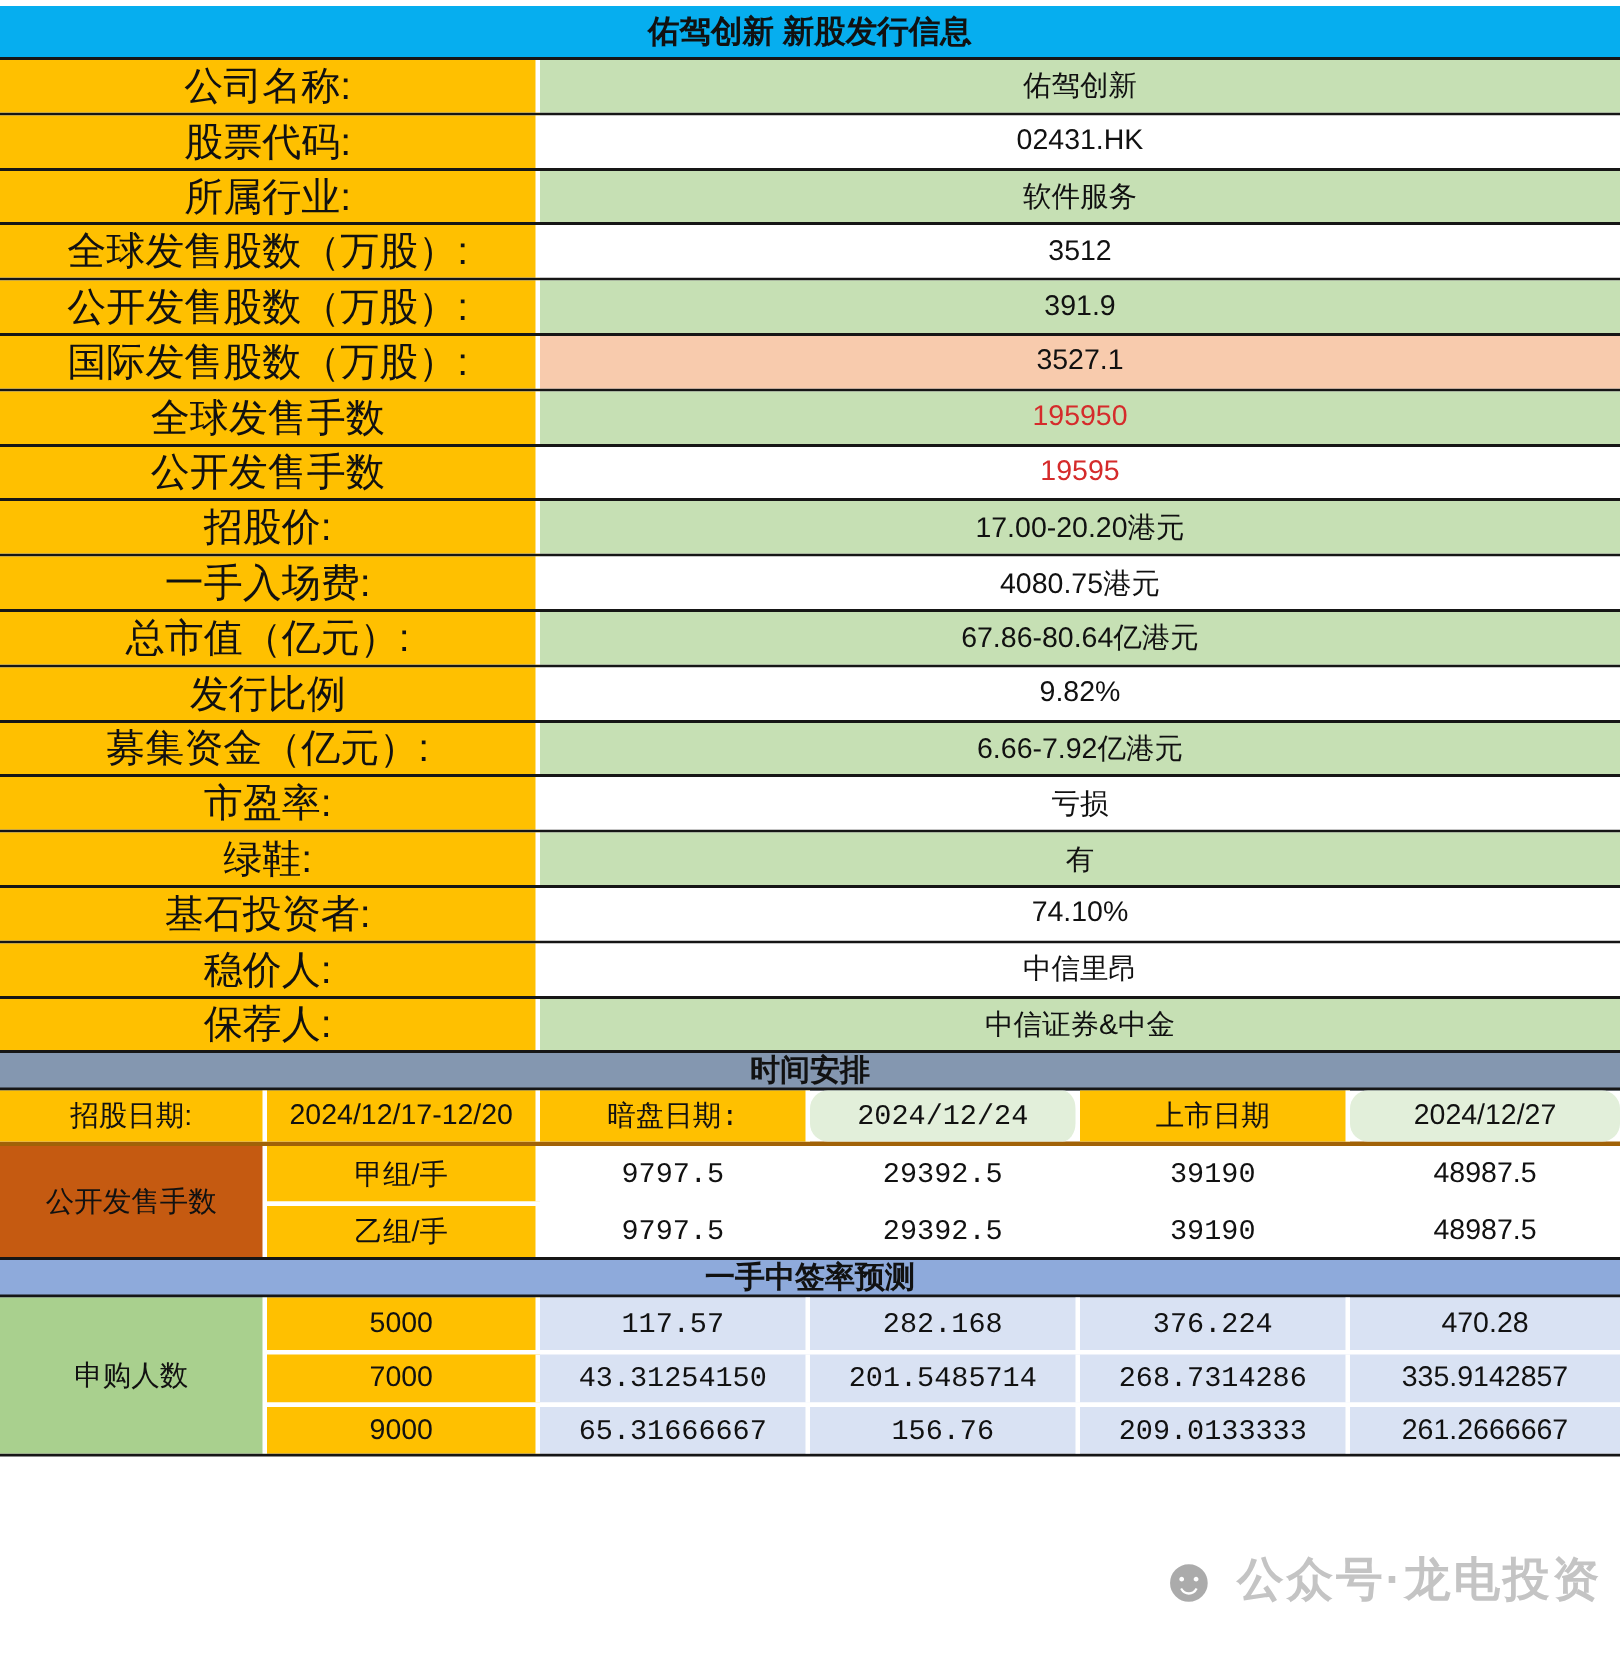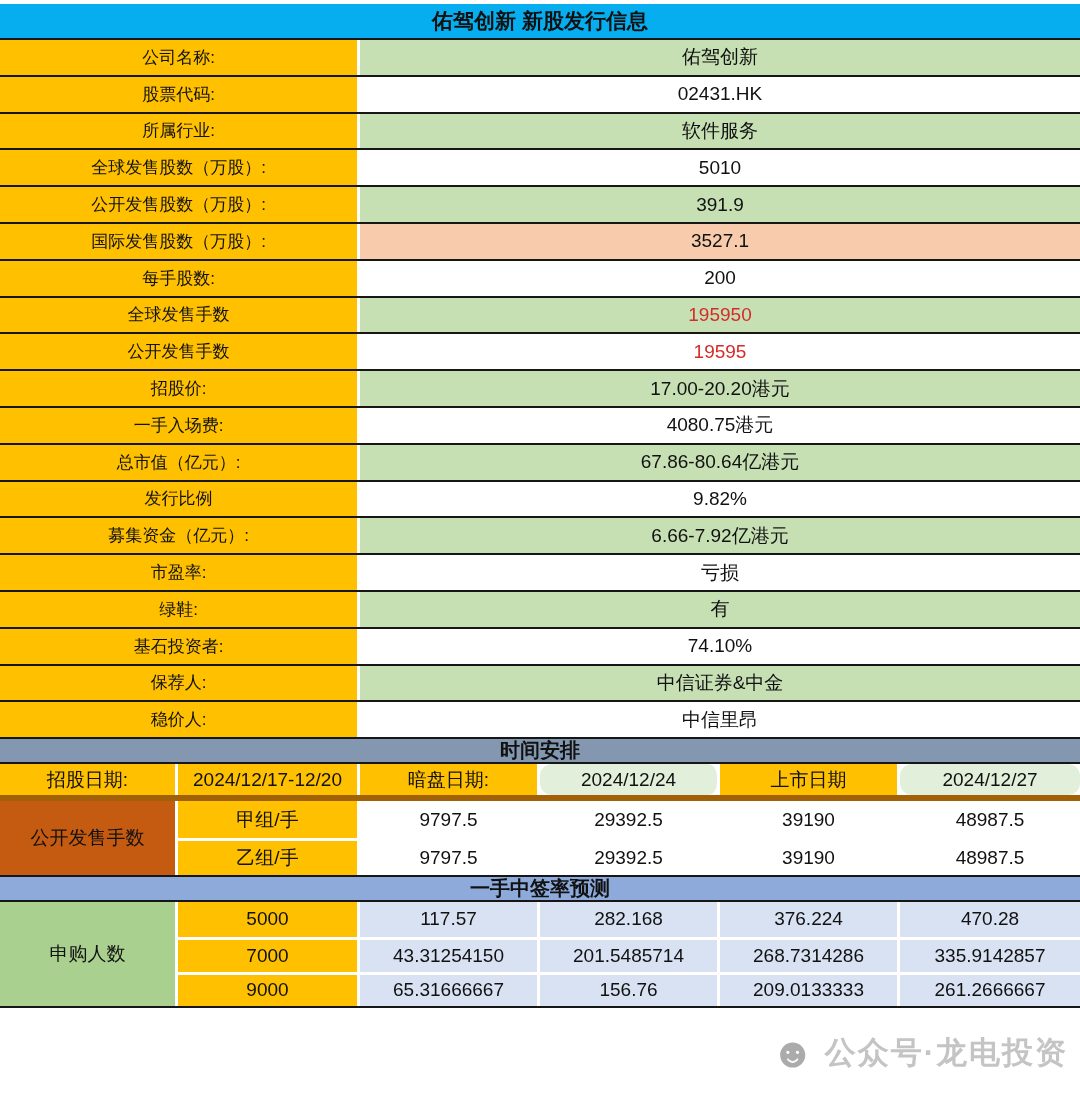--- a/index.html
+++ b/index.html
@@ -6,45 +6,45 @@
   body{font-family:"Liberation Sans","DejaVu Sans",sans-serif;color:#111;}
   .sheet{position:relative;width:1080px;height:1103px;background:#fff;overflow:hidden;}
 
   
   .title{margin-top:4px;height:34px;background:var(--accent-cyan);display:flex;align-items:center;justify-content:center;
          font-size:21px;font-weight:700;border-bottom:2px solid #161616;}
 
   
   .irow{display:flex;height:36.8px;border-bottom:2px solid #161616;box-sizing:border-box;}
   .ilabel{width:360px;background:var(--label-yellow);display:flex;align-items:center;justify-content:center;
-          font-size:17px;font-weight:500;border-right:3px solid #fff;box-sizing:border-box;}
+          font-size:26px;font-weight:500;border-right:3px solid #fff;box-sizing:border-box;}
   .ival{flex:1;display:flex;align-items:center;justify-content:center;font-size:19px;font-weight:500;}
   .bg-g .ival{background:var(--value-green);}
   .bg-w .ival{background:#ffffff;}
   .bg-s .ival{background:var(--salmon);}
   .red .ival{color:var(--red-text);text-align:right;}
 
   
   .sec{height:25px;display:flex;align-items:center;justify-content:center;font-size:20px;font-weight:700;
        border-bottom:2px solid #161616;box-sizing:border-box;}
   .sec-schedule{background:var(--section-gray-blue);}
   .sec-allot{background:var(--section-blue);}
 
   
   .grow{display:flex;height:37px;box-sizing:border-box;}
   .cell{display:flex;align-items:center;justify-content:center;font-size:19px;font-weight:500;
         border-right:3px solid #fff;box-sizing:border-box;}
   .cell:last-child{border-right:none;}
-  .w1{width:178px;} .w2{width:182px;} .wv{width:180px;} .wlast{flex:1;}
+  .w1{width:178px;} .w2{width:182px;} .wv{width:180px;font-family:Liberation Mono, monospace;} .wlast{flex:1;}
   .bg-yellow{background:var(--label-yellow);}
   .bg-palegreen{background:var(--pale-green);border-radius:12px;}
   .bg-bgreen{background:var(--bright-green);}
   .bg-white{background:#ffffff;}
   .bg-lav{background:var(--lavender);}
-  .bt-black{border-bottom:6px solid #a16207;}
+  .bt-black{border-bottom:3px solid #a16207;}
 
   
   .block{display:flex;box-sizing:border-box;border-bottom:2px solid #161616;}
   .merge{width:178px;display:flex;align-items:center;justify-content:center;font-size:19px;font-weight:500;
          border-right:3px solid #fff;box-sizing:border-box;}
   .merge.brown{background:var(--brown);}
   .merge.sidegreen{background:var(--side-green);}
   .block-rows{flex:1;display:flex;flex-direction:column;}
   .block-rows .grow .cell.w2{width:182px;}
   .block .grow{border-bottom:none;}
@@ -72,34 +72,30 @@
     <div class="irow bg-w">
       <div class="ilabel">股票代码:</div>
       <div class="ival">02431.HK</div>
     </div>
     <div class="irow bg-g">
       <div class="ilabel">所属行业:</div>
       <div class="ival">软件服务</div>
     </div>
     <div class="irow bg-w">
       <div class="ilabel">全球发售股数（万股）:</div>
-      <div class="ival">5010</div>
+      <div class="ival">3512</div>
     </div>
     <div class="irow bg-g">
       <div class="ilabel">公开发售股数（万股）:</div>
       <div class="ival">391.9</div>
     </div>
     <div class="irow bg-s">
       <div class="ilabel">国际发售股数（万股）:</div>
       <div class="ival">3527.1</div>
     </div>
-    <div class="irow bg-w">
-      <div class="ilabel">每手股数:</div>
-      <div class="ival">200</div>
-    </div>
     <div class="irow bg-g red">
       <div class="ilabel">全球发售手数</div>
       <div class="ival">195950</div>
     </div>
     <div class="irow bg-w red">
       <div class="ilabel">公开发售手数</div>
       <div class="ival">19595</div>
     </div>
     <div class="irow bg-g">
       <div class="ilabel">招股价:</div>
@@ -126,27 +122,27 @@
       <div class="ival">亏损</div>
     </div>
     <div class="irow bg-g">
       <div class="ilabel">绿鞋:</div>
       <div class="ival">有</div>
     </div>
     <div class="irow bg-w">
       <div class="ilabel">基石投资者:</div>
       <div class="ival">74.10%</div>
     </div>
+    <div class="irow bg-w">
+      <div class="ilabel">稳价人:</div>
+      <div class="ival">中信里昂</div>
+    </div>
     <div class="irow bg-g">
       <div class="ilabel">保荐人:</div>
       <div class="ival">中信证券&amp;中金</div>
-    </div>
-    <div class="irow bg-w">
-      <div class="ilabel">稳价人:</div>
-      <div class="ival">中信里昂</div>
     </div>
   </div>
 
   <div class="sec sec-schedule">时间安排</div>
 
   <div class="grow bt-black">
     <div class="cell w1 bg-yellow">招股日期:</div>
     <div class="cell w2 bg-yellow">2024/12/17-12/20</div>
     <div class="cell wv bg-yellow">暗盘日期:</div>
     <div class="cell wv bg-palegreen">2024/12/24</div>

